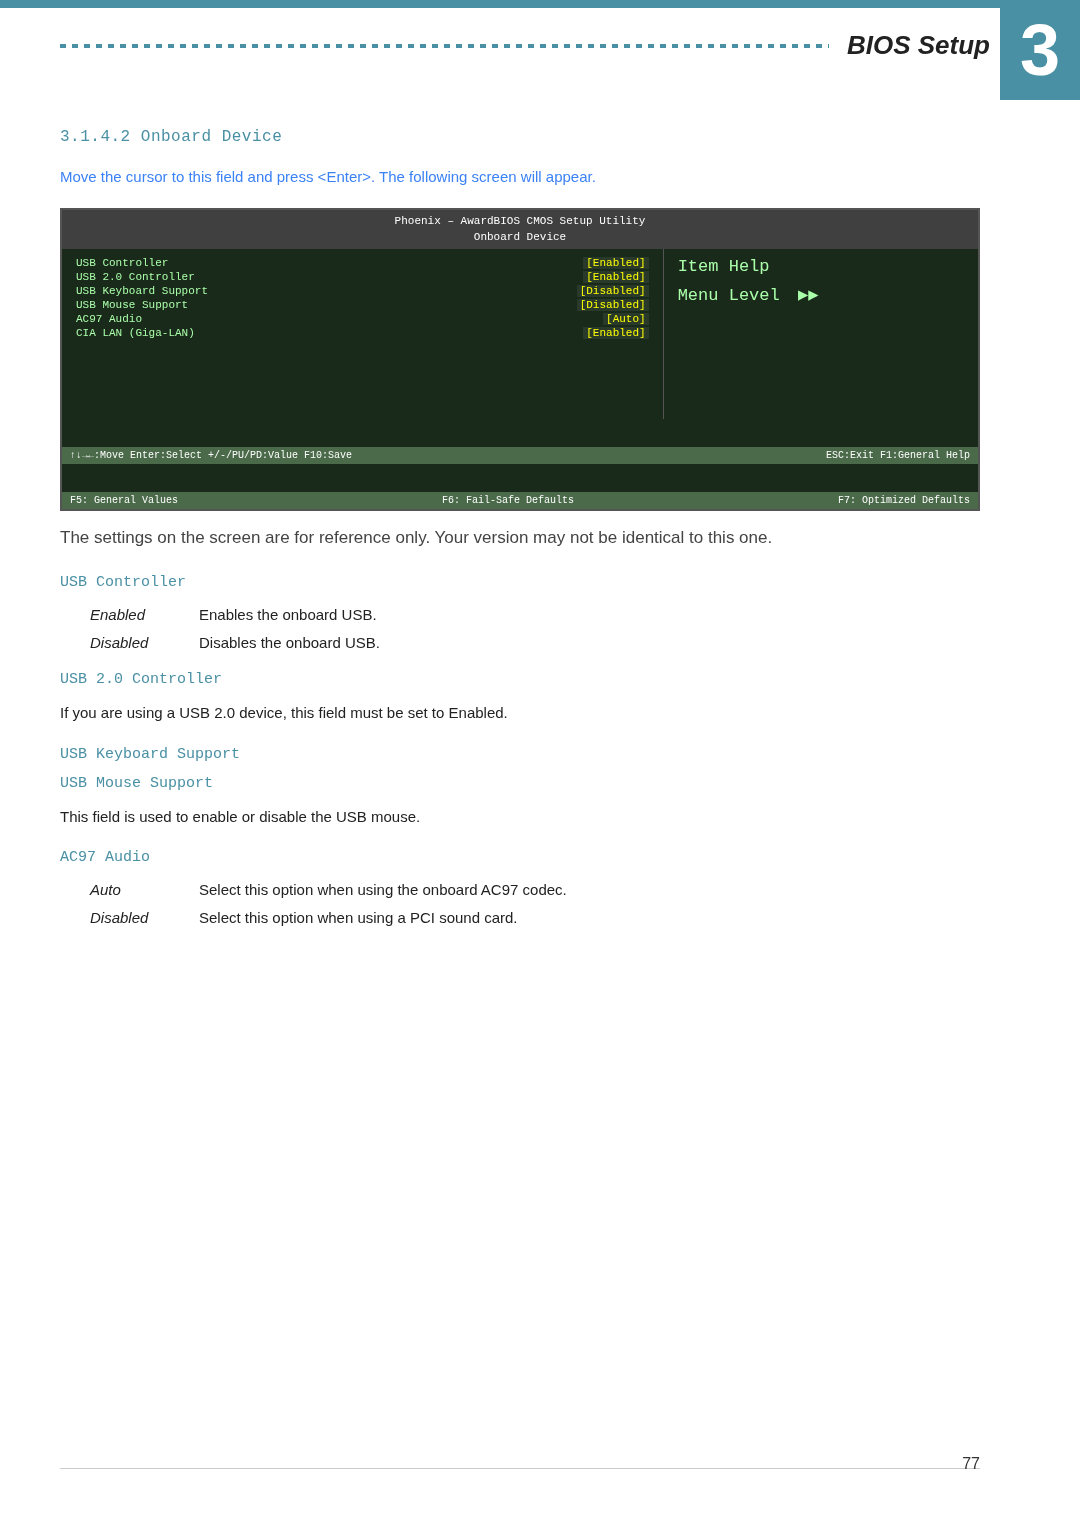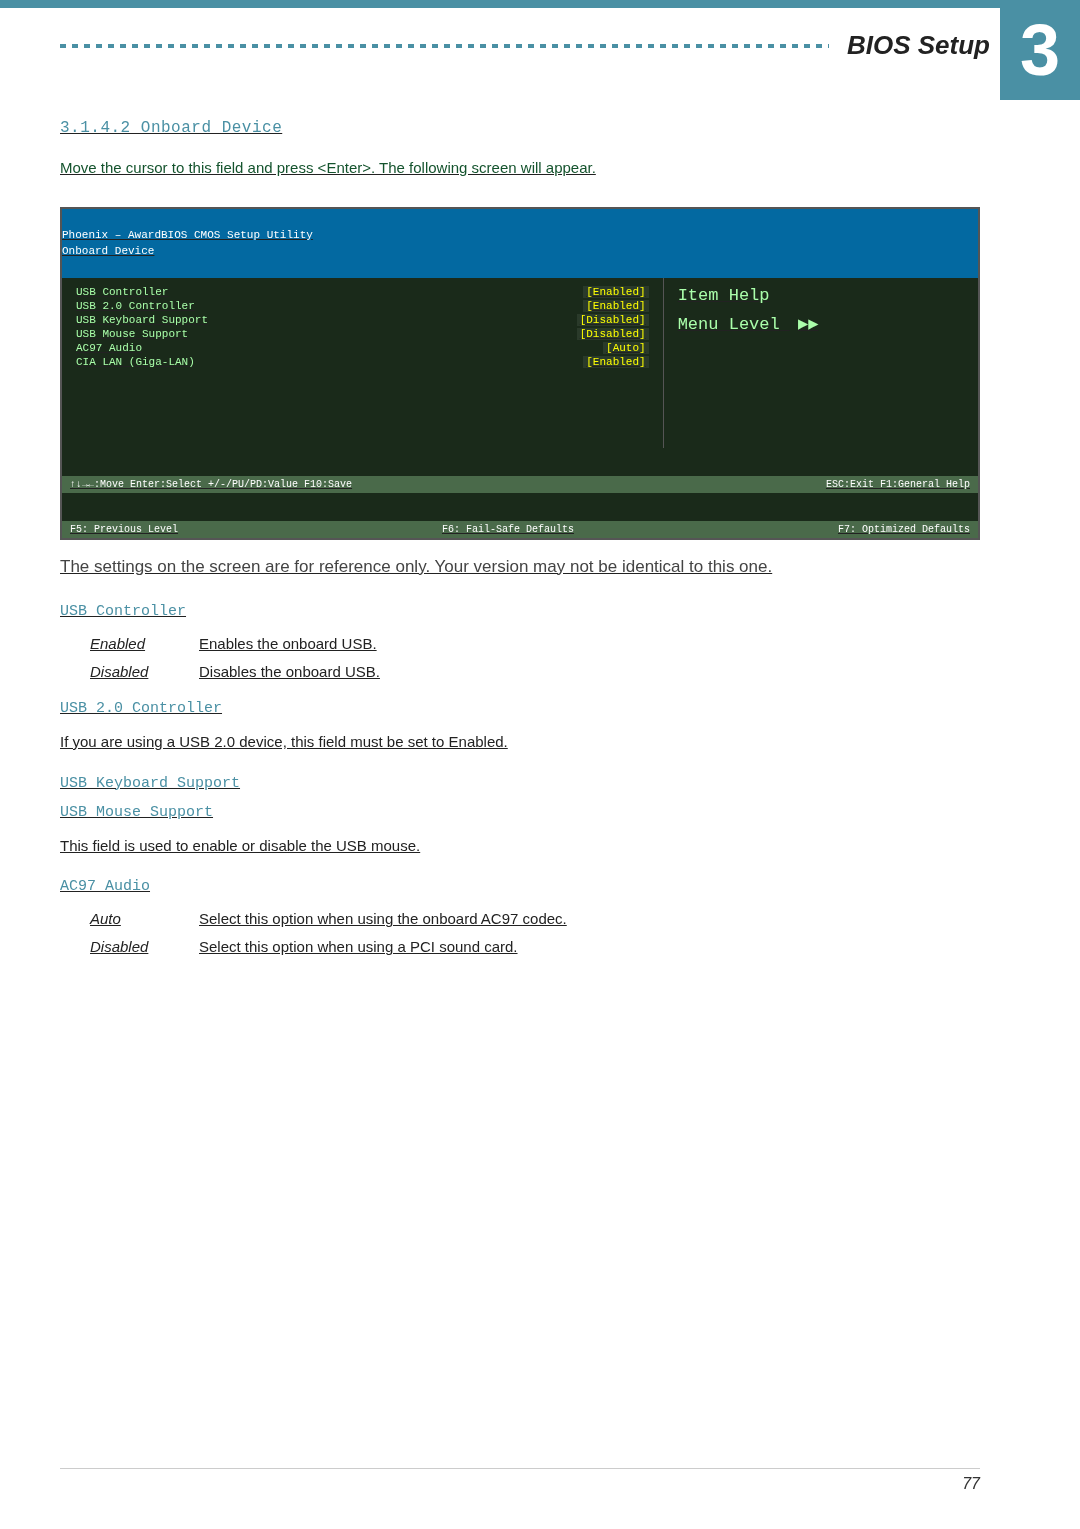--- a/index.html
+++ b/index.html
@@ -62,60 +62,59 @@
       font-weight: bold;
       color: #222;
       white-space: nowrap;
       font-style: italic;
       margin-left: 8px;
     }
 
     
     .main-content {
       position: absolute;
-      top: 119px;
+      top: 128px;
       left: 60px;
       right: 100px;
-      text-decoration: underline;
     }
 
     
     .section-heading {
       font-size: 16px;
       color: #4a90a4;
       font-family: 'Courier New', monospace;
       margin-bottom: 18px;
       font-weight: normal;
       letter-spacing: 0.5px;
     }
 
     
     .body-para {
       font-size: 15px;
       line-height: 1.7;
-      color: #14532d;
+      color: #3b82f6;
       text-align: justify;
-      margin-bottom: 26px;
+      margin-bottom: 18px;
     }
 
     
     .bios-screen {
       background: #1a2a1a;
       border: 2px solid #555;
       width: 100%;
       margin-bottom: 14px;
       font-family: 'Courier New', monospace;
       font-size: 11px;
       color: #aaffaa;
       padding: 0;
     }
     .bios-title-bar {
-      background: #0369a1;
-      text-align: left;
-      padding: 18px 0;
+      background: #404040;
+      text-align: center;
+      padding: 3px 0;
       color: #ffffff;
       font-size: 11px;
       line-height: 1.5;
     }
     .bios-body {
       display: flex;
       min-height: 170px;
     }
     .bios-left {
       flex: 2;
@@ -195,25 +194,24 @@
       font-size: 15px;
       line-height: 1.7;
       color: #222;
       text-align: justify;
       margin-bottom: 20px;
     }
 
     
     .page-number {
       position: absolute;
-      bottom: 36px;
+      bottom: 56px;
       right: 100px;
       font-size: 16px;
       color: #333;
-      font-style: italic;
     }
 
     
     .bottom-line {
       position: absolute;
       bottom: 60px;
       left: 60px;
       right: 100px;
       height: 1px;
       background: #ccc;
@@ -277,21 +275,21 @@
           <span>Menu Level</span>
           <span style="margin-left:8px;">▶▶</span>
         </div>
       </div>
     </div>
     <div class="bios-bottom-bar">
       <span>↑↓→←:Move  Enter:Select  +/-/PU/PD:Value  F10:Save</span>
       <span>ESC:Exit  F1:General Help</span>
     </div>
     <div class="bios-bottom-bar">
-      <span>F5: Previous Level</span>
+      <span>F5: General Values</span>
       <span>F6: Fail-Safe Defaults</span>
       <span>F7: Optimized Defaults</span>
     </div>
   </div>
 
   <p class="reference-note">The settings on the screen are for reference only. Your version may not be identical to this one.</p>
 
   <div>
     <div class="sub-heading">USB Controller</div>
     <div class="def-table">

